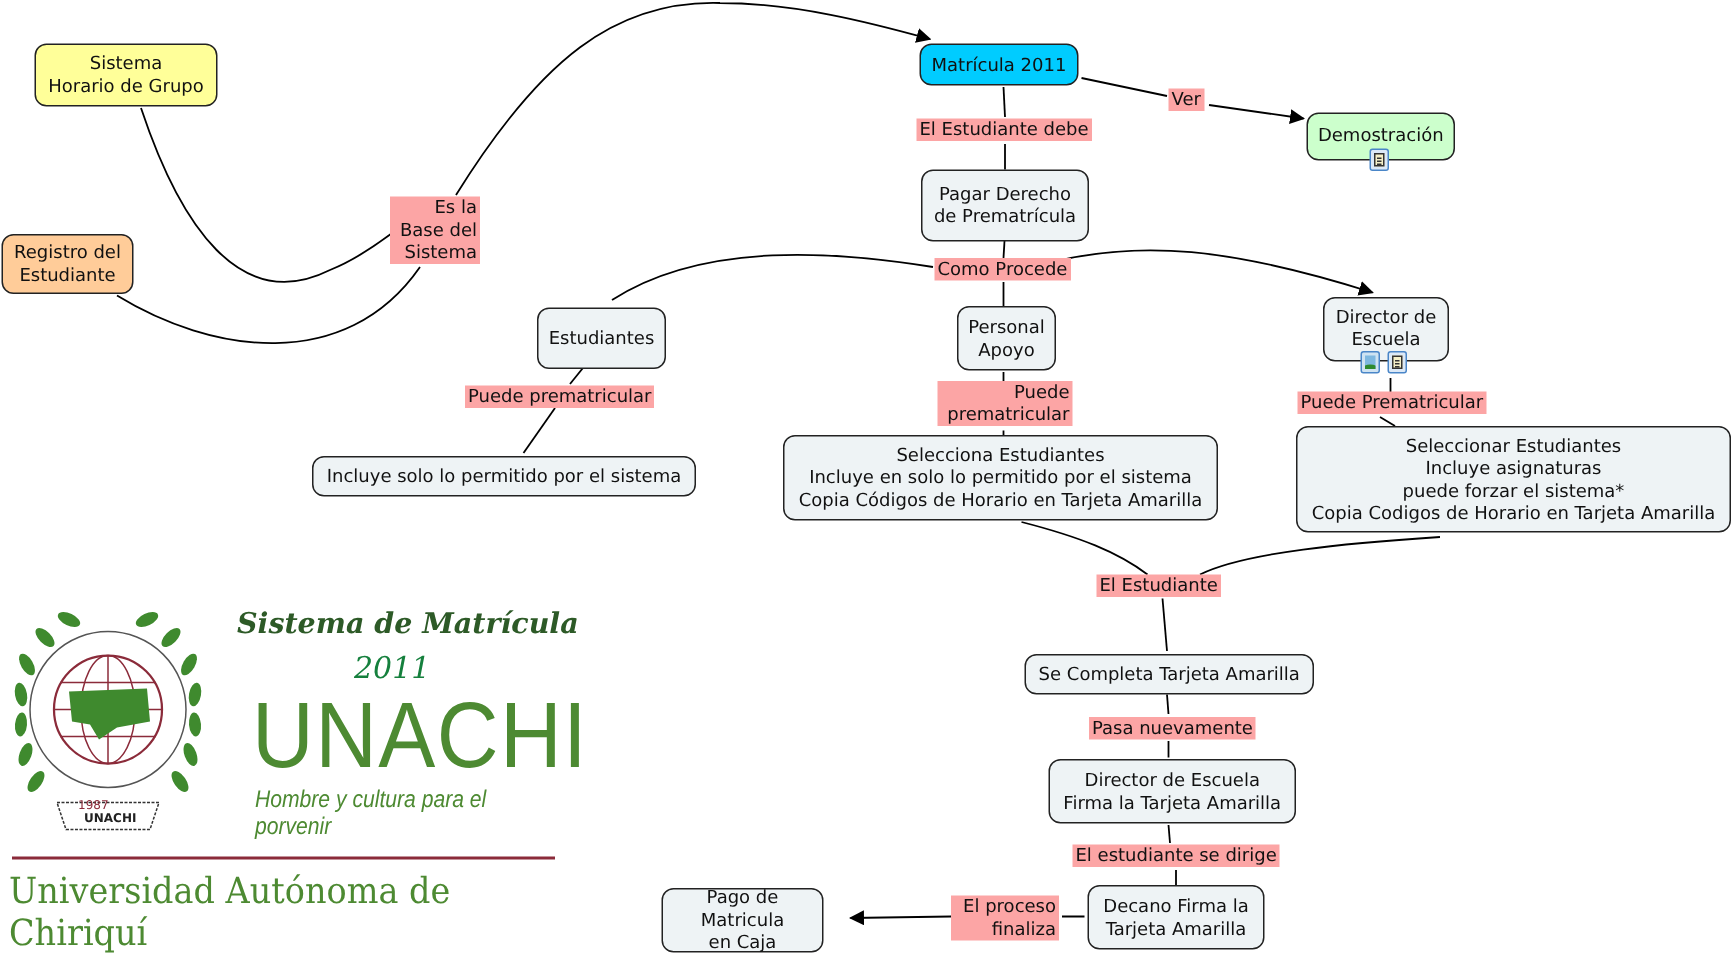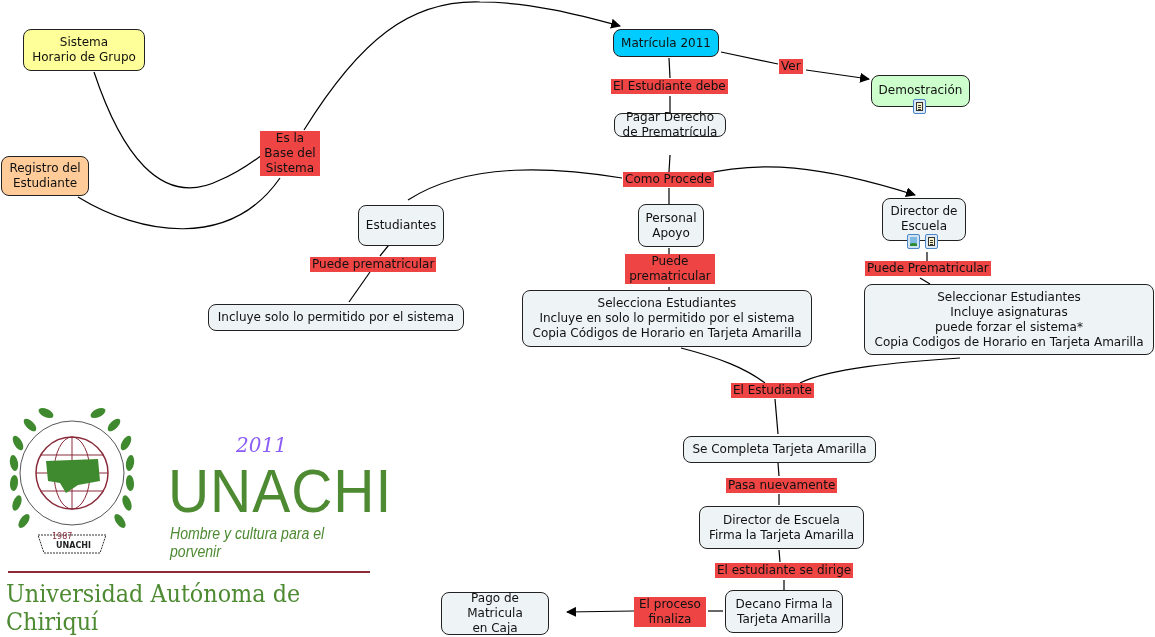--- a/index.html
+++ b/index.html
@@ -2,39 +2,39 @@
 <html><head>
 <meta charset="utf-8">
 <style>
   html, body { margin:0; padding:0; background:#ffffff; }
   body { width:1155px; height:637px; position:relative; overflow:hidden;
          font-family:"DejaVu Sans", sans-serif; font-size:12px; color:#111; }
   #links { position:absolute; left:0; top:0; }
   .node { position:absolute; box-sizing:border-box; border:1px solid #222; border-radius:8px;
           background:#eef3f5; text-align:center; line-height:15px; display:flex;
           align-items:center; justify-content:center; white-space:pre-line; }
-  .lbl { position:absolute; background:#ef4444; text-align:center; line-height:15px;
+  .lbl { position:absolute; background:#fca5a5; text-align:right; line-height:15px;
          white-space:pre-line; padding:0 2px; }
   .ico { position:absolute; width:13px; height:15px; border:1px solid #4a86c8; border-radius:2px;
          background:#dce9f7; box-sizing:border-box; }
   .ico .inner { position:absolute; left:2px; top:2px; width:7px; height:9px; background:#f5f0c8;
          border:1px solid #333; box-sizing:border-box; }
   .ico .inner::after { content:""; position:absolute; left:1px; top:2px; width:3px; height:1px;
          background:#333; box-shadow:0 2px 0 #333, 0 4px 0 #333; }
   .ico.img { background:#cfe3f2; }
   .ico.img .pic { position:absolute; left:2px; top:2px; width:7px; height:9px; background:#7fb8e0;
          overflow:hidden; }
   .ico.img .pic::after { content:""; position:absolute; left:-2px; bottom:-3px; width:11px; height:6px;
          background:#2e8a2e; border-radius:50% 50% 0 0; }
   .logo-area { position:absolute; left:0; top:395px; width:390px; height:230px; }
   .seal { position:absolute; left:8px; top:8px; width:128px; height:158px; }
   .t-sis { position:absolute; left:158px; top:10px; font-family:"DejaVu Serif", serif; font-style:italic;
            font-weight:bold; font-size:19px; color:#2d5a27; }
   .t-year { position:absolute; left:236px; top:38px; font-family:"DejaVu Serif", serif; font-style:italic;
-           font-size:20px; color:#8b5cf6; }
+           font-size:20px; color:#15803d; }
   .t-unachi { position:absolute; left:168px; top:60px; font-family:"Liberation Sans", sans-serif;
            font-size:62px; color:#4d8a32; letter-spacing:1px; transform:scaleX(0.92); transform-origin:left top; }
   .t-hombre { position:absolute; left:170px; top:130px; font-family:"Liberation Sans", sans-serif;
            font-style:italic; font-size:16px; color:#4d8a32; transform:scaleX(0.88); transform-origin:left top; }
   .rule { position:absolute; left:8px; top:176px; width:362px; height:2px; background:#8b2b3a; }
   .t-univ { position:absolute; left:6px; top:185px; font-family:"DejaVu Serif", serif; font-size:24px;
            color:#4d8a32; transform:scaleX(0.93); transform-origin:left top; }
 </style>
 </head>
 <body>
@@ -78,21 +78,21 @@
 <div class="node" style="left:23px;top:29px;width:122px;height:42px;background:#ffff99;">Sistema
 Horario de Grupo</div>
 <div class="node" style="left:1px;top:156px;width:88px;height:40px;background:#ffcc99;">Registro del
 Estudiante</div>
 <div class="node" style="left:613px;top:29px;width:106px;height:28px;background:#00ccff;text-align:center;">Matrícula 2011</div>
 <div class="node" style="left:871px;top:75px;width:99px;height:32px;background:#ccffcc;align-items:flex-start;padding-top:7px;">Demostración</div>
 <div class="ico" style="left:913px;top:99px;">
     <div class="inner"></div>
   </div>
 
-<div class="node" style="left:614px;top:113px;width:112px;height:24px;">Pagar Derecho
+<div class="node" style="left:614px;top:113px;width:112px;height:48px;">Pagar Derecho
 de Prematrícula</div>
 <div class="node" style="left:358px;top:205px;width:86px;height:41px;">Estudiantes</div>
 <div class="node" style="left:638px;top:204px;width:66px;height:43px;">Personal
 Apoyo</div>
 <div class="node" style="left:882px;top:198px;width:84px;height:43px;align-items:flex-start;padding-top:5px;">Director de
 Escuela</div>
 <div class="ico img" style="left:907px;top:234px;">
     <div class="pic"></div>
   </div>
 <div class="ico" style="left:925px;top:234px;">
@@ -154,18 +154,19 @@
     <ellipse cx="64" cy="70" rx="18" ry="36" fill="none" stroke="#8b2b3a" stroke-width="1"></ellipse>
     <line x1="28" y1="70" x2="100" y2="70" stroke="#8b2b3a"></line>
     <line x1="32" y1="52" x2="96" y2="52" stroke="#8b2b3a"></line>
     <line x1="32" y1="88" x2="96" y2="88" stroke="#8b2b3a"></line>
     <line x1="64" y1="34" x2="64" y2="106" stroke="#8b2b3a"></line>
     <path d="M38,58 L90,56 L92,78 L70,82 L58,90 L52,80 L40,78 Z" fill="#3f8a2e"></path>
     <path d="M30,132 L98,132 L92,150 L36,150 Z" fill="#fff" stroke="#333" stroke-dasharray="2,1"></path>
   </svg>
   <div style="position:absolute;left:52px;top:137px;font-size:8px;color:#8b2b3a;">1987</div>
   <div style="position:absolute;left:56px;top:146px;font-size:8px;font-weight:bold;color:#222;">UNACHI</div>
+  <div class="t-sis">Sistema de Matrícula</div>
   <div class="t-year">2011</div>
   <div class="t-unachi">UNACHI</div>
   <div class="t-hombre">Hombre y cultura para el porvenir</div>
   <div class="rule"></div>
   <div class="t-univ">Universidad Autónoma de Chiriquí</div>
 </div>
 
 </body></html>

